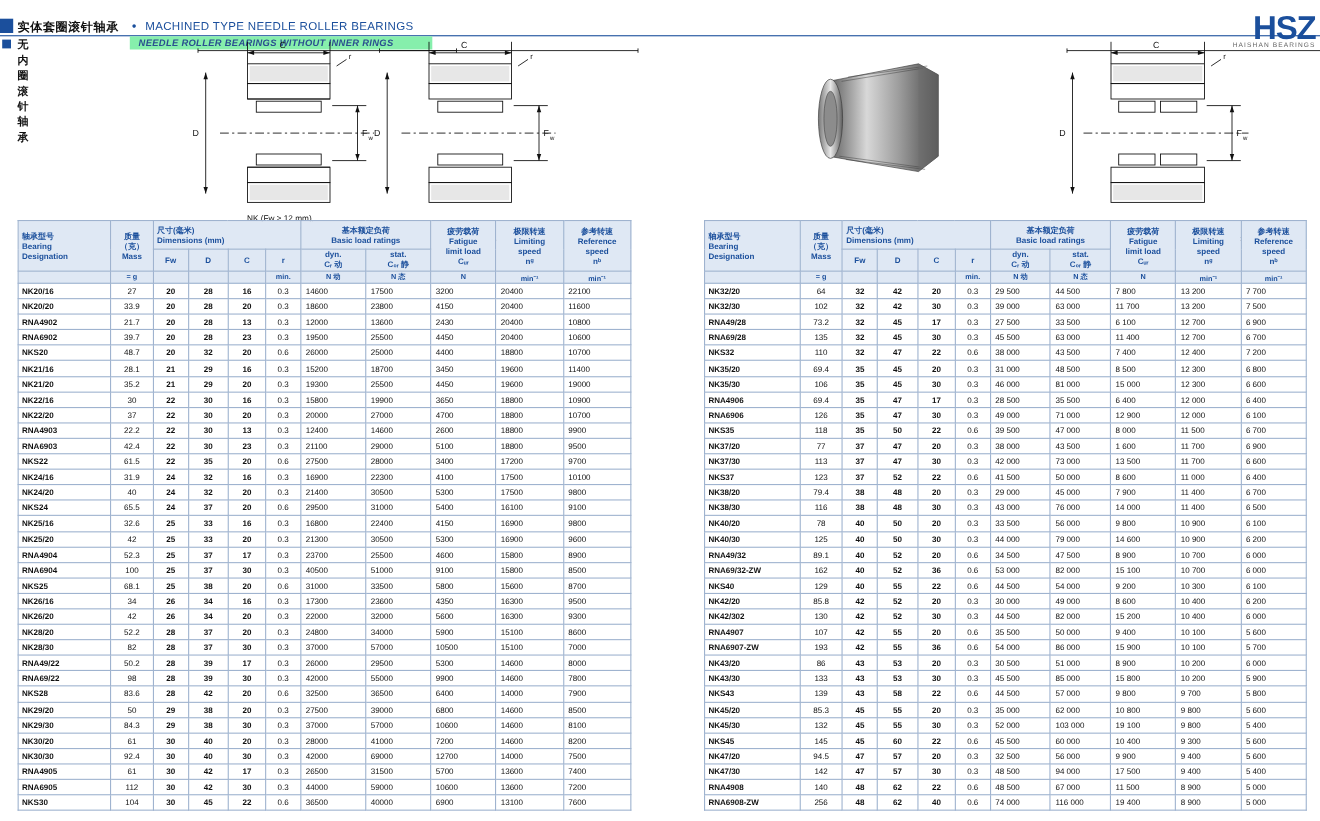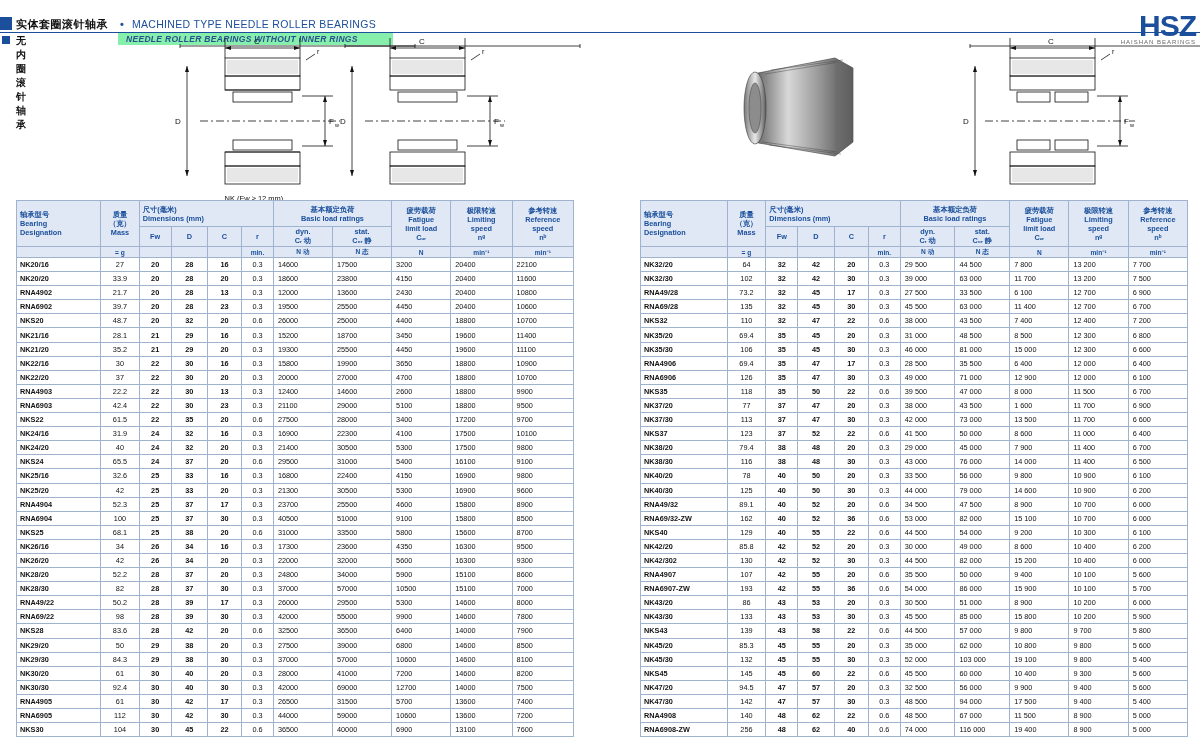--- a/index.html
+++ b/index.html
@@ -398,21 +398,21 @@
         <td class="desig">NK21/20</td>
         <td>35.2</td>
         <td class="b">21</td>
         <td class="b">29</td>
         <td class="b">20</td>
         <td>0.3</td>
         <td class="l">19300</td>
         <td class="l">25500</td>
         <td class="l">4450</td>
         <td class="l">19600</td>
-        <td class="l">11100</td>
+        <td class="l">19000</td>
       </tr>
       <tr class="drow">
         <td class="desig">NK22/16</td>
         <td>30</td>
         <td class="b">22</td>
         <td class="b">30</td>
         <td class="b">16</td>
         <td>0.3</td>
         <td class="l">15800</td>
         <td class="l">19900</td>

